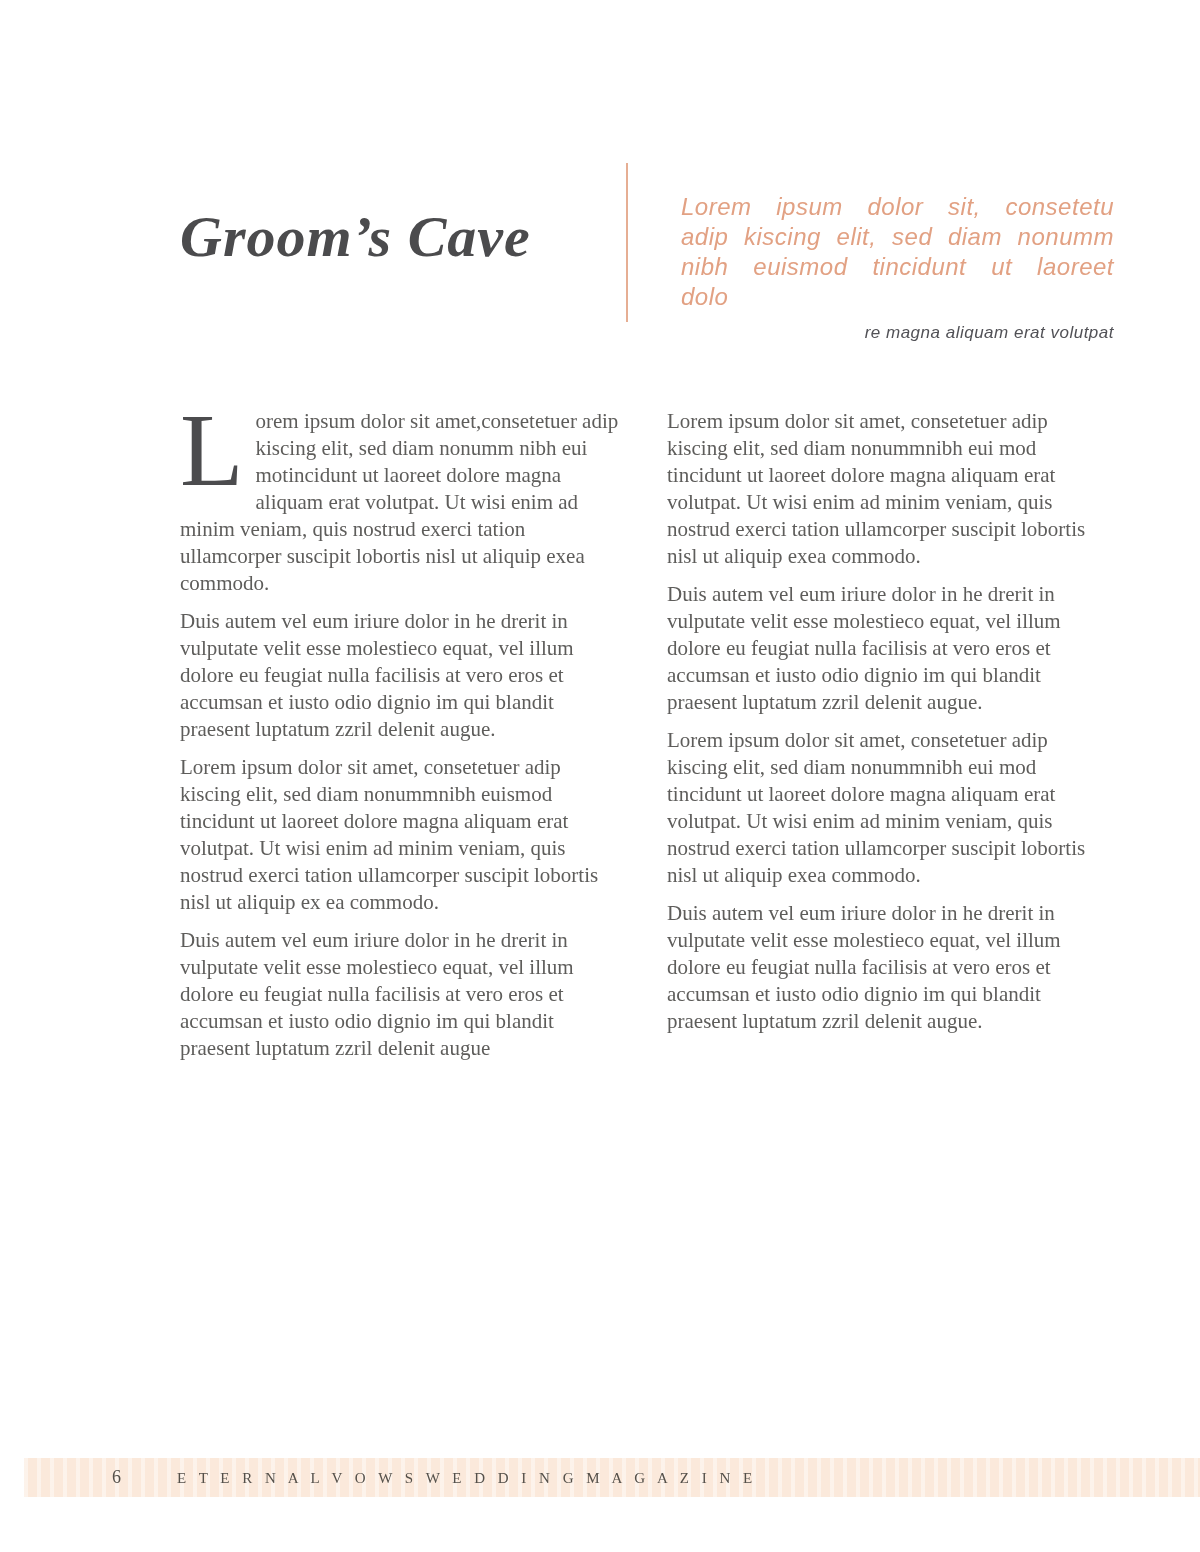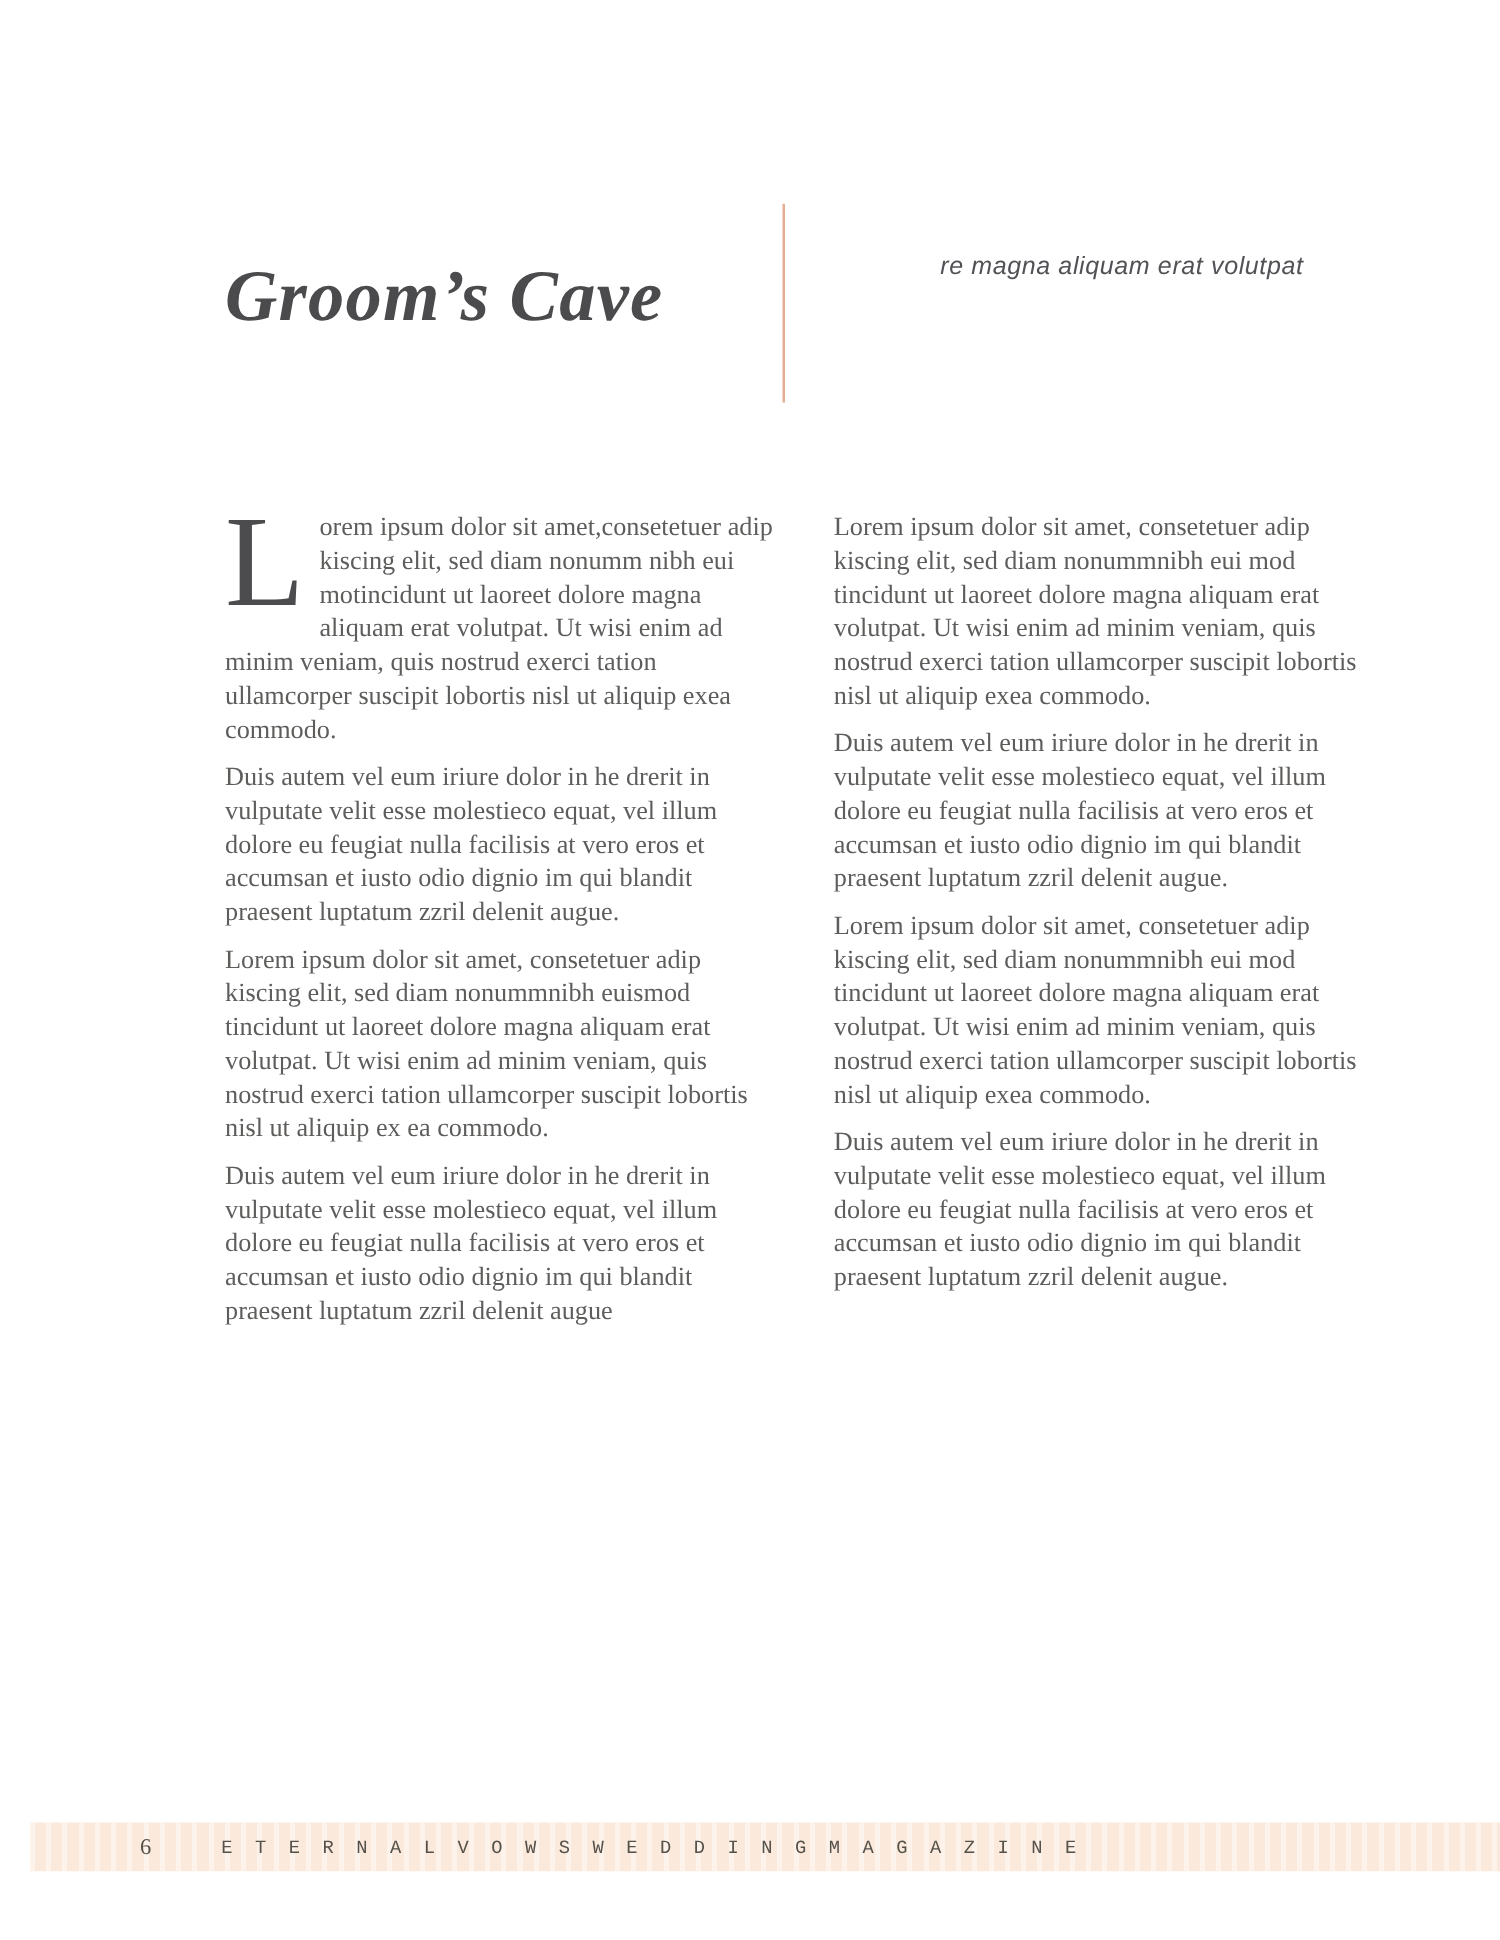--- a/index.html
+++ b/index.html
@@ -49,24 +49,24 @@
     line-height:30px;
     letter-spacing:0.5px;
     word-spacing:5px;
     text-align:justify;
     color:#e2a183;
   }
   .lede-sub{
     margin:9px 0 0 0;
     font-family:"Liberation Sans", sans-serif;
     font-style:italic;
-    font-size:20px;
+    font-size:17px;
     line-height:24px;
     letter-spacing:0.5px;
-    text-align:center;
+    text-align:right;
     color:#515156;
   }
 
   
   .column{
     position:absolute;
     top:408px;
     width:442px;
     font-family:"Liberation Serif", serif;
     font-size:21px;
@@ -104,37 +104,38 @@
     left:88px;
     top:9px;
     font-family:"Liberation Serif", serif;
     font-size:18px;
     color:#54504a;
   }
   .magazine-name{
     position:absolute;
     left:153px;
     top:12px;
-    font-family:Liberation Mono, monospace;
+    font-family:Liberation Serif, serif;
     font-size:15px;
     letter-spacing:4.5px;
     color:#54504a;
     white-space:nowrap;
   }
 </style>
 </head>
 <body>
 
 <div class="page">
 
   <h1 class="page-title">Groom’s Cave</h1>
 
   <div class="header-divider"></div>
 
   <div class="lede-block">
+    <p class="lede">Lorem ipsum dolor sit, consetetu adip kiscing elit, sed diam nonumm nibh euismod tincidunt ut laoreet dolo</p>
     <p class="lede-sub">re magna aliquam erat volutpat</p>
   </div>
 
   <section class="column column-left">
     <p>
       <span class="dropcap">L</span><span>orem ipsum dolor sit amet,consetetuer adip kiscing elit, sed diam nonumm nibh eui motincidunt ut laoreet dolore magna aliquam erat volutpat. Ut wisi enim ad minim veniam, quis nostrud exerci tation ullamcorper suscipit lobortis nisl ut aliquip exea commodo.</span>
     </p>
     <p>Duis autem vel eum iriure dolor in he drerit in vulputate velit esse molestieco equat, vel illum dolore eu feugiat nulla facilisis at vero eros et accumsan et iusto odio dignio im qui blandit praesent luptatum zzril delenit augue.</p>
     <p>Lorem ipsum dolor sit amet, consetetuer adip kiscing elit, sed diam nonummnibh euismod tincidunt ut laoreet dolore magna aliquam erat volutpat. Ut wisi enim ad minim veniam, quis nostrud exerci tation ullamcorper suscipit lobortis nisl ut aliquip ex ea commodo.</p>
     <p>Duis autem vel eum iriure dolor in he drerit in vulputate velit esse molestieco equat, vel illum dolore eu feugiat nulla facilisis at vero eros et accumsan et iusto odio dignio im qui blandit praesent luptatum zzril delenit augue</p>

